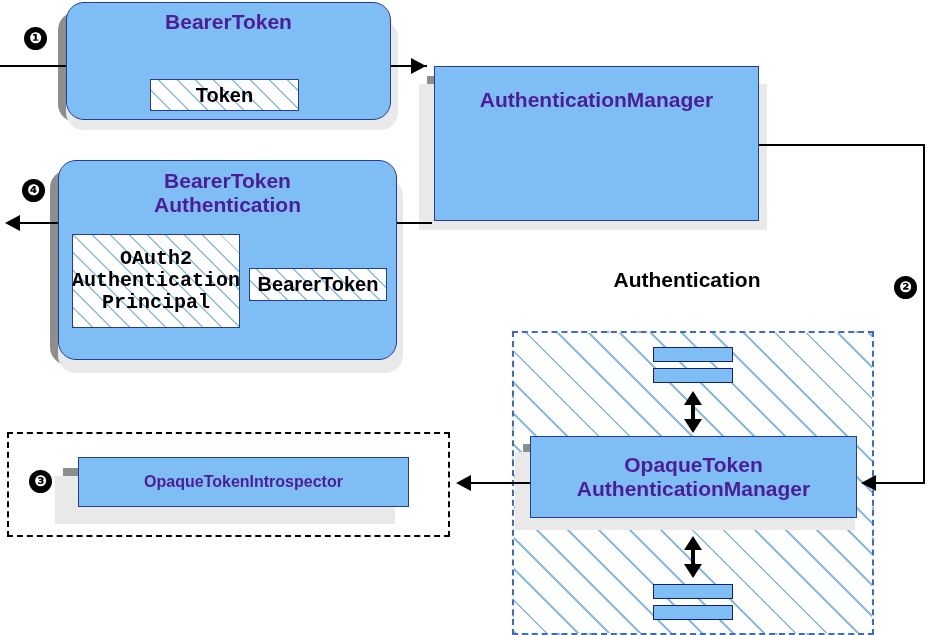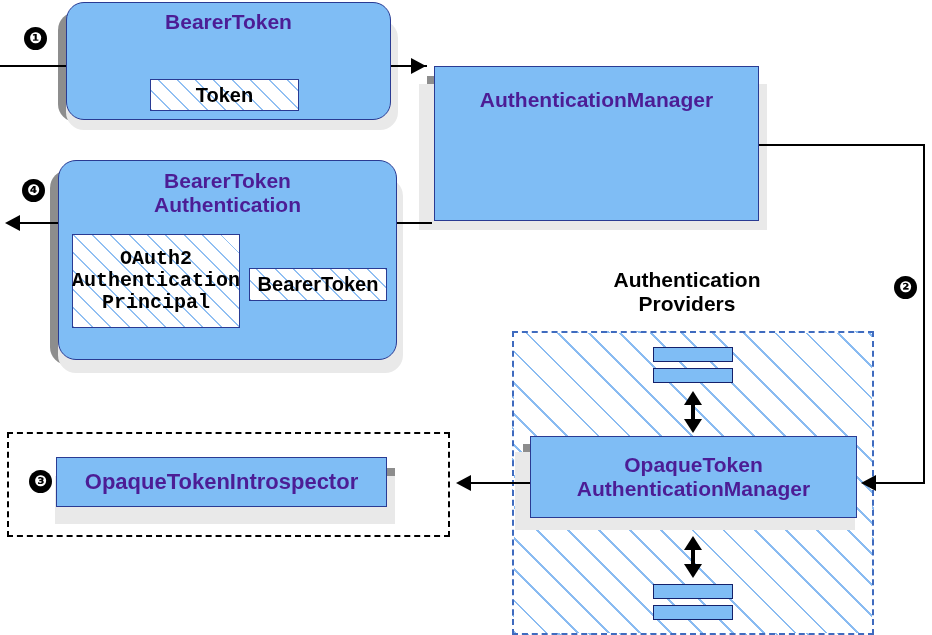--- a/index.html
+++ b/index.html
@@ -155,21 +155,20 @@
     <div>OAuth2</div>
     <div>Authentication</div>
     <div>Principal</div>
   </div>
   <div class="hatch-inner" style="left:249px;top:268px;width:138px;height:33px;font-size:20px;z-index:8;">
     <span>BearerToken</span>
   </div>
 
   <div class="caption" style="left:562px;top:268px;width:250px;font-size:21px;">
     <div>Authentication</div>
-    <div>Providers</div>
   </div>
 
   <div class="dashed-hatch" style="left:512px;top:331px;width:362px;height:304px;"></div>
 
   <div class="bar" style="left:653px;top:347px;width:80px;height:15px;"></div>
   <div class="bar" style="left:653px;top:368px;width:80px;height:15px;"></div>
 
   <div class="ln ln-v" style="left:691px;top:395px;width:4px;height:35px;"></div>
   <div class="arrow arr-up" style="left:684px;top:391px;"></div>
   <div class="arrow arr-down" style="left:684px;top:419px;"></div>
@@ -186,21 +185,21 @@
   <div class="ln ln-v" style="left:691px;top:540px;width:4px;height:35px;"></div>
   <div class="arrow arr-up" style="left:684px;top:536px;"></div>
   <div class="arrow arr-down" style="left:684px;top:564px;"></div>
 
   <div class="bar" style="left:653px;top:584px;width:80px;height:15px;"></div>
   <div class="bar" style="left:653px;top:605px;width:80px;height:15px;"></div>
 
   <div class="dashed-plain" style="left:7px;top:432px;width:443px;height:105px;"></div>
   <div class="shadow sh-dark" style="left:63px;top:468px;width:332px;height:52px;"></div>
   <div class="shadow sh-light" style="left:55px;top:476px;width:340px;height:48px;"></div>
-  <div class="node" style="left:56px;top:457px;width:331px;height:50px;font-size:22px;justify-content:center;">
+  <div class="node" style="left:78px;top:457px;width:331px;height:50px;font-size:16px;justify-content:center;">
     <span>OpaqueTokenIntrospector</span>
   </div>
 
   <div class="badge" style="left:24px;top:27px;">
     <span>❶</span>
   </div>
   <div class="badge" style="left:894px;top:276px;">
     <span>❷</span>
   </div>
   <div class="badge" style="left:29px;top:470px;">

